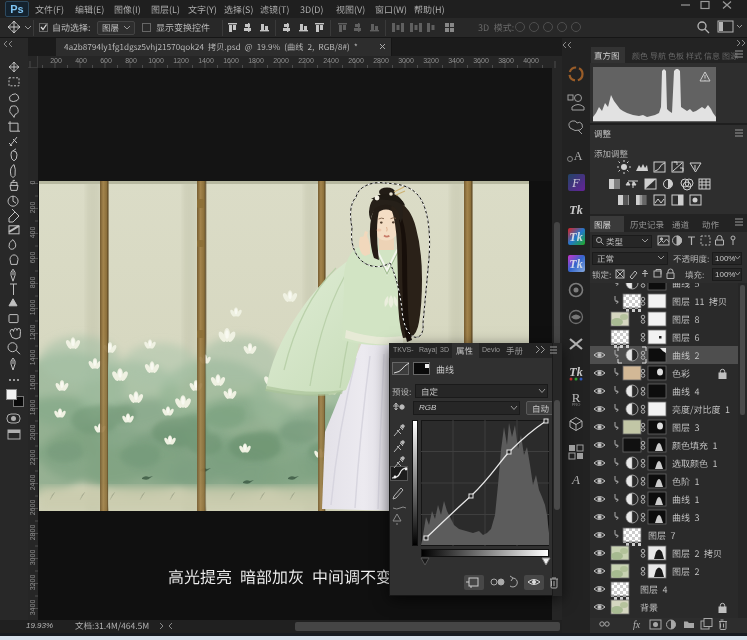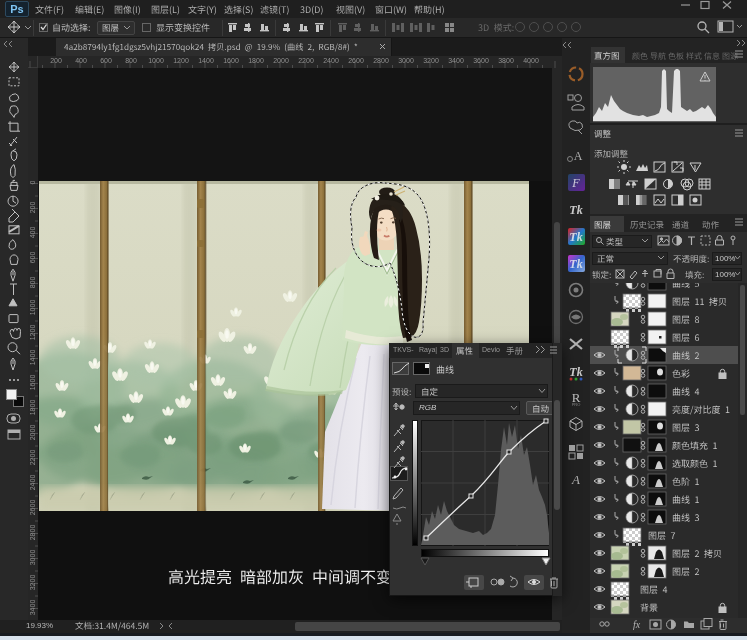--- a/index.html
+++ b/index.html
@@ -49,21 +49,21 @@
 <div style="position:absolute;left:712px;top:268px;width:30px;height:13px;background:#262626;border:1px solid #1b1b1b"></div>
 <div style="position:absolute;left:715px;top:270px;font-size:8px;color:#c8c8c8;white-space:nowrap;">100%</div>
 <div style="position:absolute;left:590px;top:283px;width:157px;height:335px;background:#2a2a2a"></div>
 <div style="position:absolute;left:590px;top:346px;width:157px;height:18px;background:#4e4e4e"></div>
 <div style="position:absolute;left:738px;top:283px;width:9px;height:335px;background:#262626"></div>
 <div style="position:absolute;left:740px;top:285px;width:5px;height:130px;background:#4a4a4a;border-radius:2px"></div>
 <div style="position:absolute;left:590px;top:618px;width:157px;height:15px;background:#2d2d2d"></div>
 <div style="position:absolute;left:568px;top:174px;width:17px;height:17px;background:linear-gradient(135deg,#246,#629);border-radius:2px"></div>
 <div style="position:absolute;left:568px;top:228px;width:17px;height:17px;background:linear-gradient(135deg,#d22,#27c,#2a2);border-radius:2px"></div>
 <div style="position:absolute;left:568px;top:255px;width:17px;height:17px;background:linear-gradient(135deg,#c3c,#36c,#8ad);border-radius:2px"></div>
-<div style="position:absolute;left:26px;top:621px;font-size:8px;color:#b8b8b8;white-space:nowrap;">19.93%</div>
+<div style="position:absolute;left:26px;top:621px;font-size:8px;color:#b8b8b8;white-space:nowrap;font-style:italic;">19.93%</div>
 <svg style="position:absolute;left:0;top:0" width="747" height="640" viewBox="0 0 747 640">
     <defs>
       <linearGradient id="scr" x1="0" y1="0" x2="0" y2="1">
         <stop offset="0" stop-color="#dbdcc7"></stop>
         <stop offset="0.5" stop-color="#d7d8c1"></stop>
         <stop offset="1" stop-color="#cfd1b8"></stop>
       </linearGradient>
       <linearGradient id="wood" x1="0" y1="0" x2="1" y2="0">
         <stop offset="0" stop-color="#755c31"></stop>
         <stop offset="0.4" stop-color="#a3844c"></stop>

